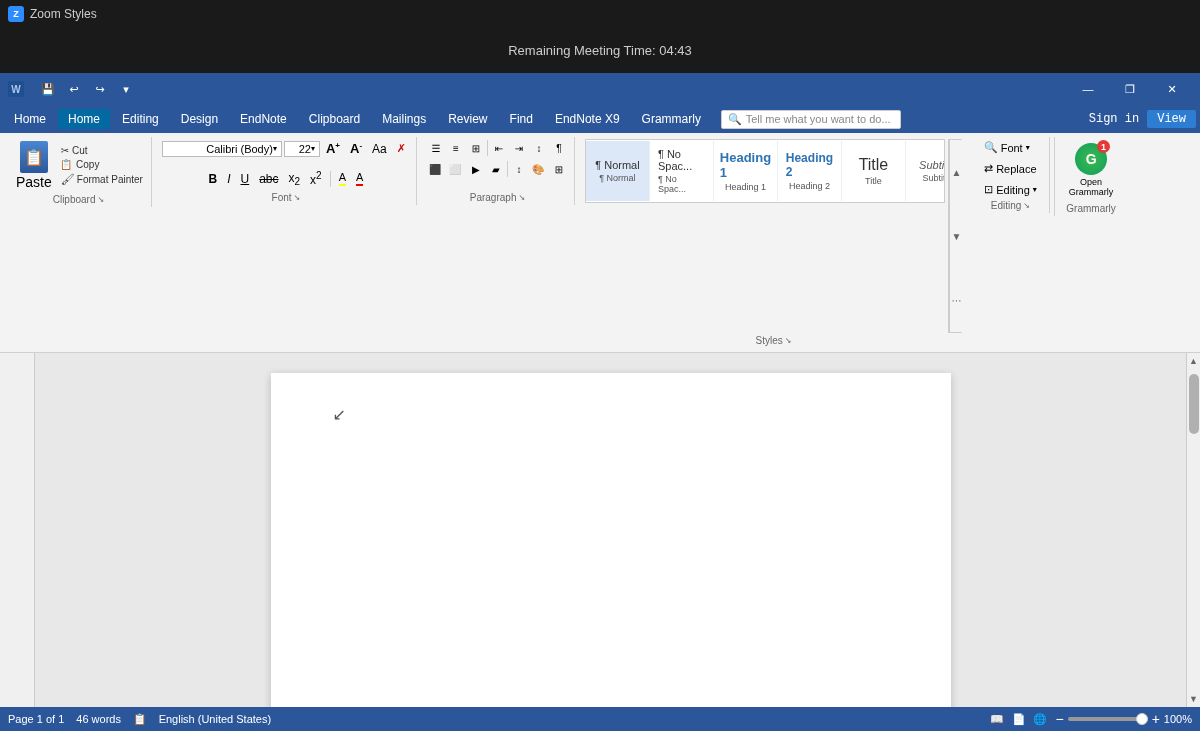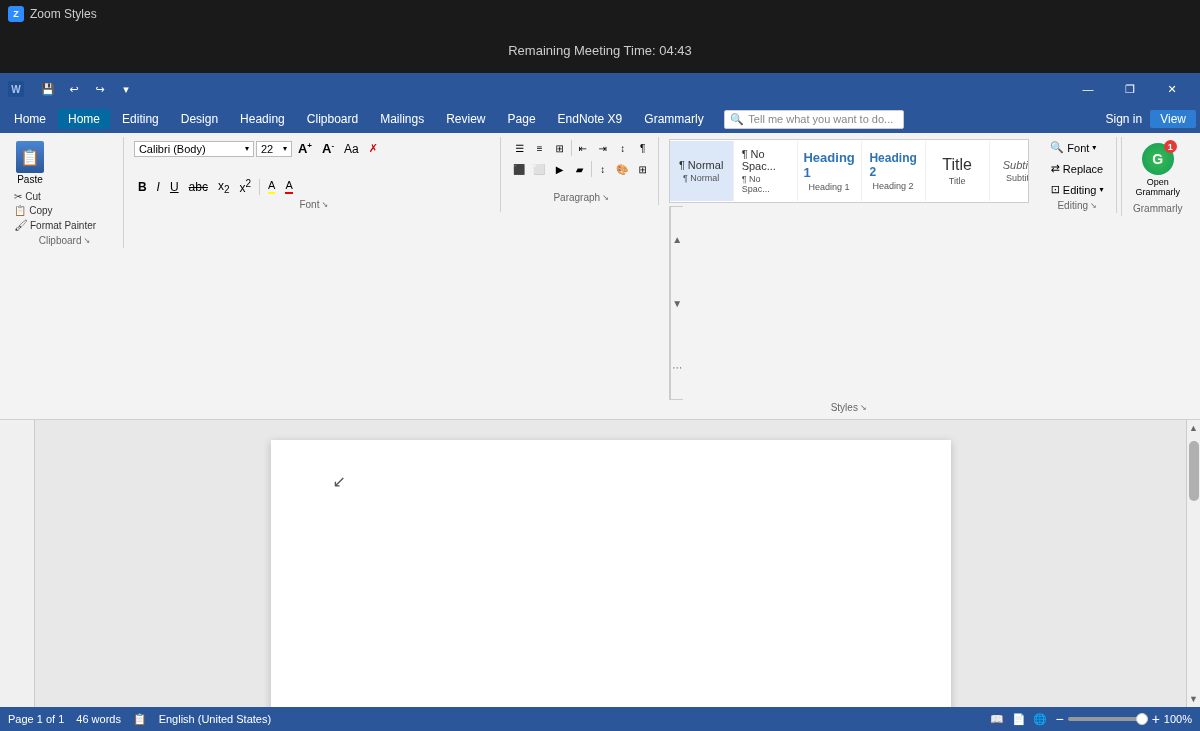--- a/index.html
+++ b/index.html
@@ -111,21 +111,21 @@
       padding: 2px 6px;
       margin-left: 8px;
       width: 180px;
       font-size: 11px;
       color: #555;
     }
 
     
     .menu-right {
       margin-left: auto;
-      display: flex; align-items: center; gap: 8px; color: white; font-size: 12px;
+      display: flex; align-items: center; gap: 8px; color: white; font-size: 12px; font-family: Liberation Mono, monospace;
     }
 
     
     .ribbon {
       background: #f3f3f3;
       border-bottom: 1px solid #d0d0d0;
       padding: 4px 6px;
       display: flex;
       align-items: flex-start;
       gap: 4px;
@@ -341,62 +341,62 @@
       <div class="title-control">❐</div>
       <div class="title-control close">✕</div>
     </div>
   </div>
 
   <div class="menu-bar">
     <div class="menu-item">Home</div>
     <div class="menu-item active">Home</div>
     <div class="menu-item">Editing</div>
     <div class="menu-item">Design</div>
-    <div class="menu-item">Heading</div>
+    <div class="menu-item">EndNote</div>
     <div class="menu-item">Clipboard</div>
     <div class="menu-item">Mailings</div>
     <div class="menu-item">Review</div>
-    <div class="menu-item">Page</div>
+    <div class="menu-item">Find</div>
     <div class="menu-item">EndNote X9</div>
     <div class="menu-item">Grammarly</div>
     <div class="tell-me">
       <span style="margin-right:4px; color:#aaa;">🔍</span>
       <span style="color:#888;font-size:11px;">Tell me what you want to do...</span>
     </div>
     <div class="menu-right">
       <span style="cursor:pointer;">Sign in</span>
       <span style="cursor:pointer; background:#2d7dd2; padding:2px 10px; border-radius:2px;">View</span>
     </div>
   </div>
 
   <div class="ribbon">
 
     <div class="ribbon-group clipboard-group">
       <div class="ribbon-group-content" style="flex-direction:row; align-items:center;">
         <div class="paste-btn">
           <div class="paste-icon">📋</div>
-          <span style="font-size:10px;margin-top:1px;">Paste</span>
+          <span style="font-size:14px;margin-top:1px;">Paste</span>
         </div>
         <div class="clipboard-small-btns">
           <div class="clipboard-small-btn">✂ Cut</div>
           <div class="clipboard-small-btn">📋 Copy</div>
           <div class="clipboard-small-btn" style="font-size:10px; color:#333; display:flex; align-items:center; gap:2px;">
               <span style="font-size:11px;">🖌</span>
               <span>Format Painter</span>
             </div>
         </div>
       </div>
       <div class="ribbon-group-label">
         <span>Clipboard</span>
         <span style="font-size:8px;">↘</span>
       </div>
     </div>
 
     <div class="ribbon-group">
-      <div class="ribbon-group-content" style="flex-direction:row; gap:18px;">
+      <div class="ribbon-group-content" style="flex-direction:column; gap:10px;text-align:right;">
         <div class="font-row">
           <div class="font-selector">
             <span style="flex:1; overflow:hidden; white-space:nowrap; font-size:11px;">Calibri (Body)</span>
             <span style="font-size:8px;">▾</span>
           </div>
           <div class="font-size-selector">
             <span style="flex:1; font-size:11px;">22</span>
             <span style="font-size:8px;">▾</span>
           </div>
           <div class="font-btn" style="font-size:13px;font-weight:bold;">A<sup style="font-size:8px;">+</sup></div>

